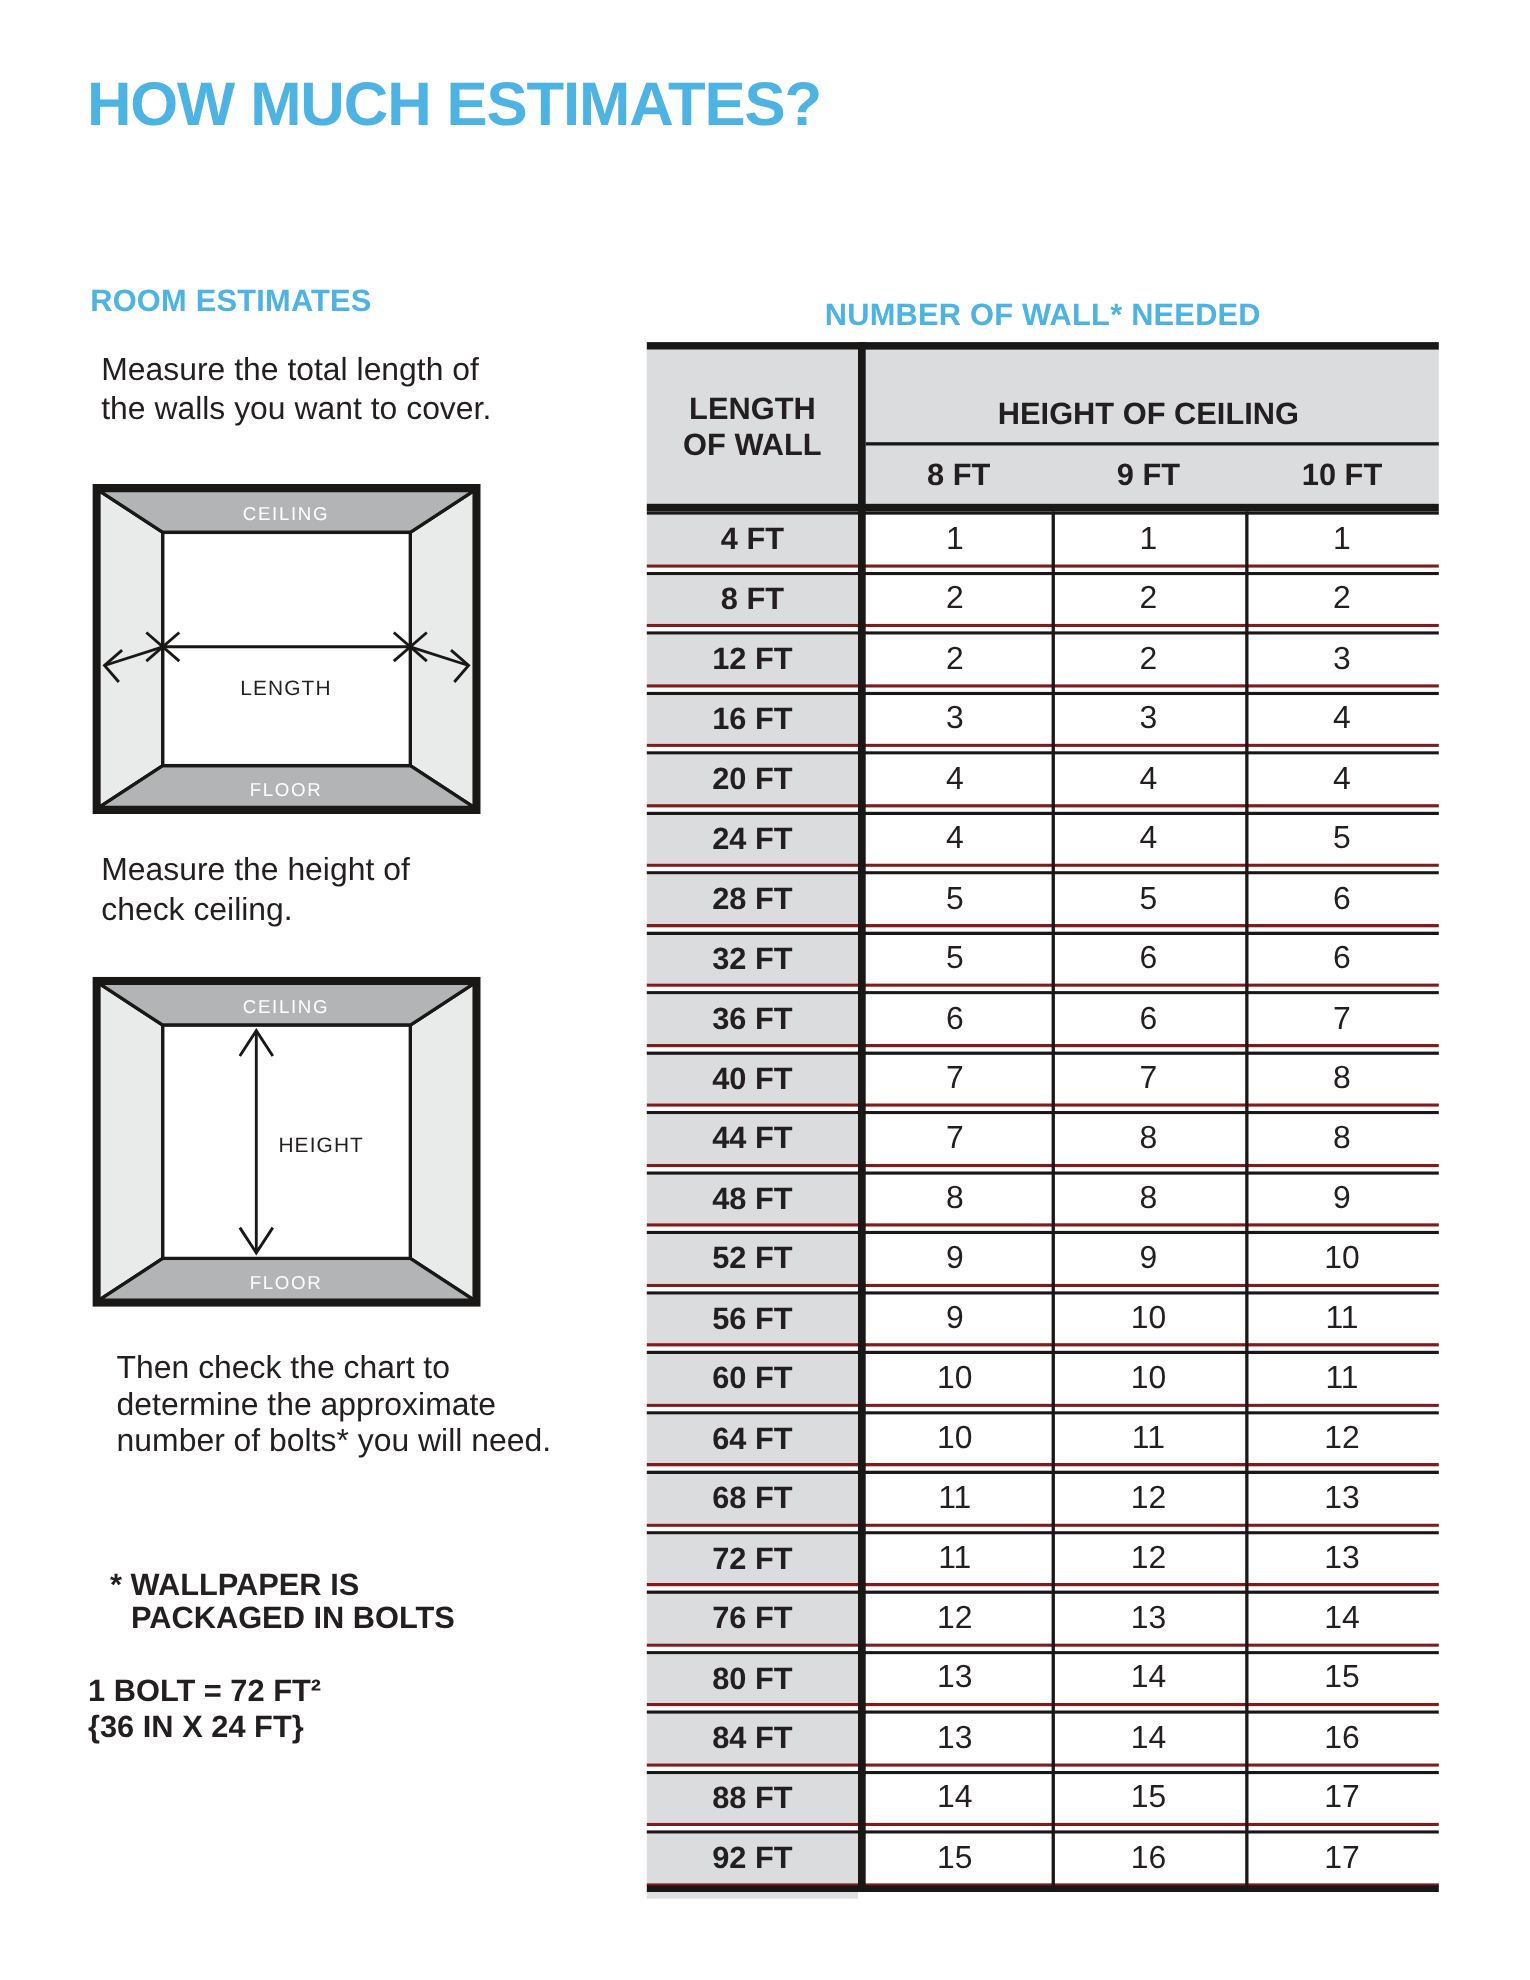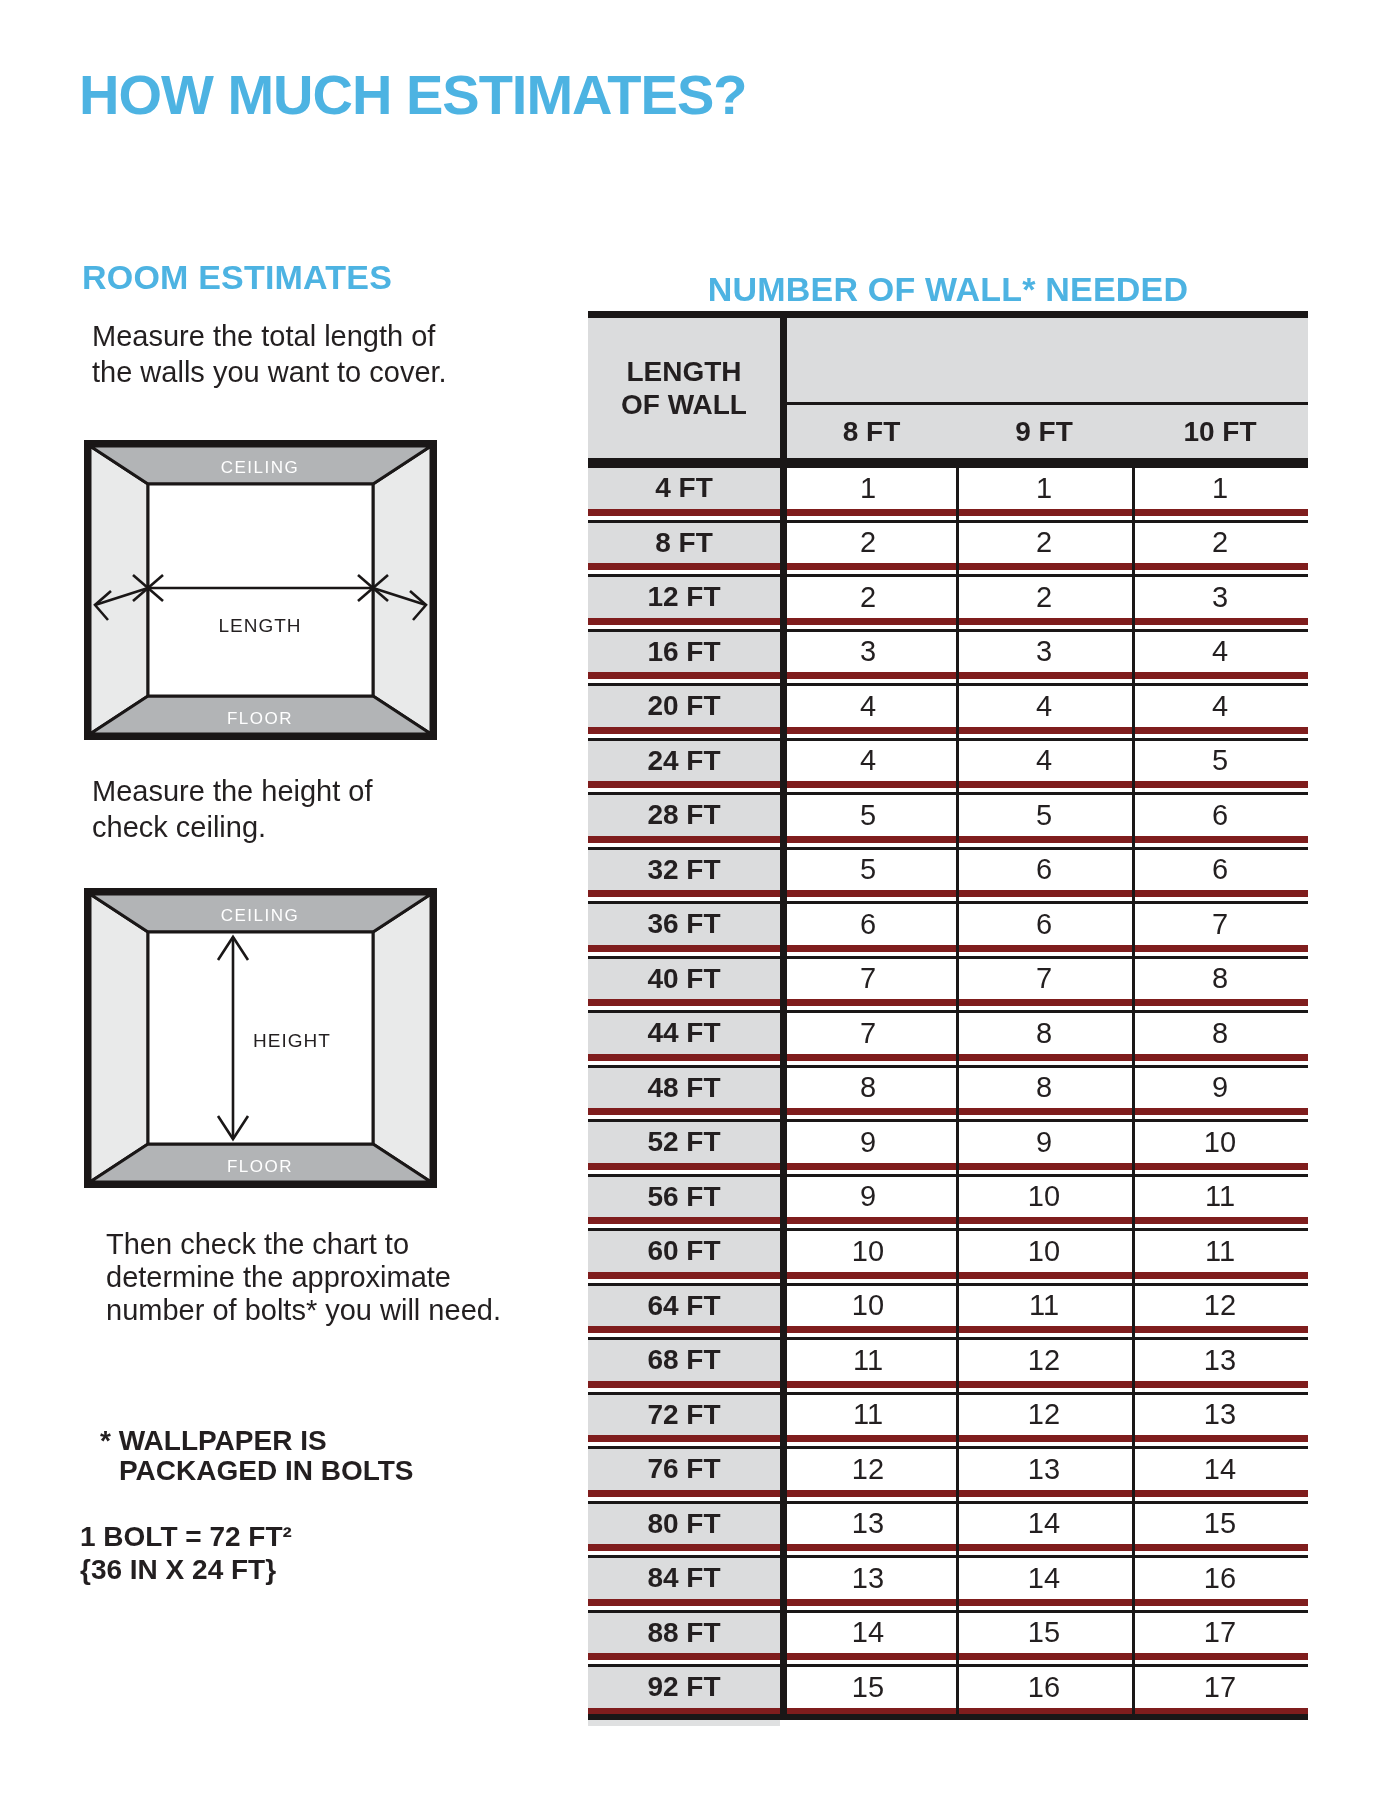--- a/index.html
+++ b/index.html
@@ -9,21 +9,21 @@
   }
   .abs{position:absolute;}
   .pre{white-space:pre-line;}
 
   
   .page-title{
     left:79px;top:62px;font-size:56px;font-weight:bold;letter-spacing:-1px;
     color:var(--blue);
   }
   .sec-head{
-    font-size:34px;font-weight:bold;color:var(--blue);letter-spacing:0.2px;
+    font-size:28px;font-weight:bold;color:var(--blue);letter-spacing:0.2px;
   }
   .room-estimates{left:82px;top:258px;}
   .table-heading{left:588px;top:270px;width:720px;text-align:center;}
 
   
   .body-text{font-size:29px;line-height:36px;color:#231f20;margin-left:10px;}
   .step1{left:82px;top:318px;}
   .step2{left:82px;top:773px;}
   .step3{left:96px;top:1228px;line-height:33px;}
   .footnote{left:80px;top:1426px;font-size:28px;line-height:30px;font-weight:bold;margin-left:20px;}
@@ -52,21 +52,21 @@
   .sub-divider{left:199px;top:91px;width:521px;height:3px;}
   .ft-row{
     left:199px;top:94px;width:521px;height:53px;display:grid;
     grid-template-columns:169px 176px 176px;align-items:center;
   }
   .ft-row div{text-align:center;font-size:28px;font-weight:bold;}
   .tbl-headbottom{left:0;top:147px;width:720px;height:7px;}
 
   .rows-wrap{left:0;top:154px;width:720px;display:flex;flex-direction:column;gap:4px;}
   .t-row{
-    height:50.5px;box-sizing:border-box;border-top:3px solid #1a1717;border-bottom:7px solid #7f1d1d;
+    height:50.5px;box-sizing:border-box;border-top:3px solid #1a1717;border-bottom:3px solid #7f1d1d;
     display:grid;grid-template-columns:192px 176px 176px 176px;
   }
   .t-row .cell{display:flex;align-items:center;justify-content:center;}
   .t-row .label{background:var(--cellgray);font-size:28px;font-weight:bold;}
   .t-row .val{background:#ffffff;font-size:29px;}
 
   .v-thick{left:192px;top:0;width:7px;height:1409px;z-index:5;}
   .v-thin1{left:368px;top:154px;width:3px;height:1252px;z-index:5;}
   .v-thin2{left:544px;top:154px;width:3px;height:1252px;z-index:5;}
   .tbl-bottom{left:0;top:1403px;width:720px;height:6px;}
@@ -142,20 +142,23 @@
 </div>
 
 <div class="abs sec-head table-heading">NUMBER OF WALL* NEEDED</div>
 
 <div class="abs bolt-table">
   <div class="line tbl-top"></div>
 
   <div class="abs tbl-headband"></div>
   <div class="abs corner-cell pre">LENGTH
 OF WALL</div>
+  <div class="abs group-cell">
+    <span>HEIGHT OF CEILING</span>
+  </div>
   <div class="line sub-divider"></div>
   <div class="abs ft-row">
     <div>8 FT</div>
     <div>9 FT</div>
     <div>10 FT</div>
   </div>
   <div class="line tbl-headbottom"></div>
 
   <div class="abs rows-wrap">
   <div class="t-row">

